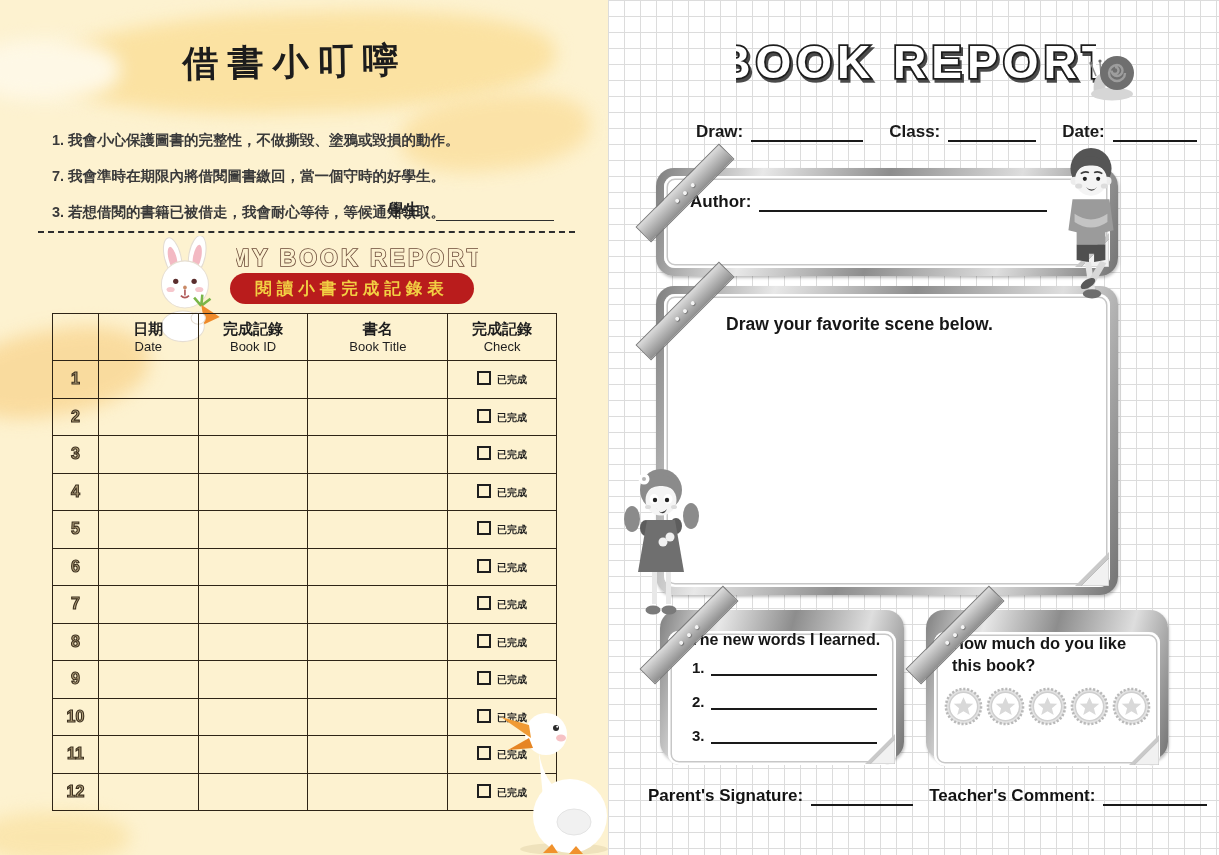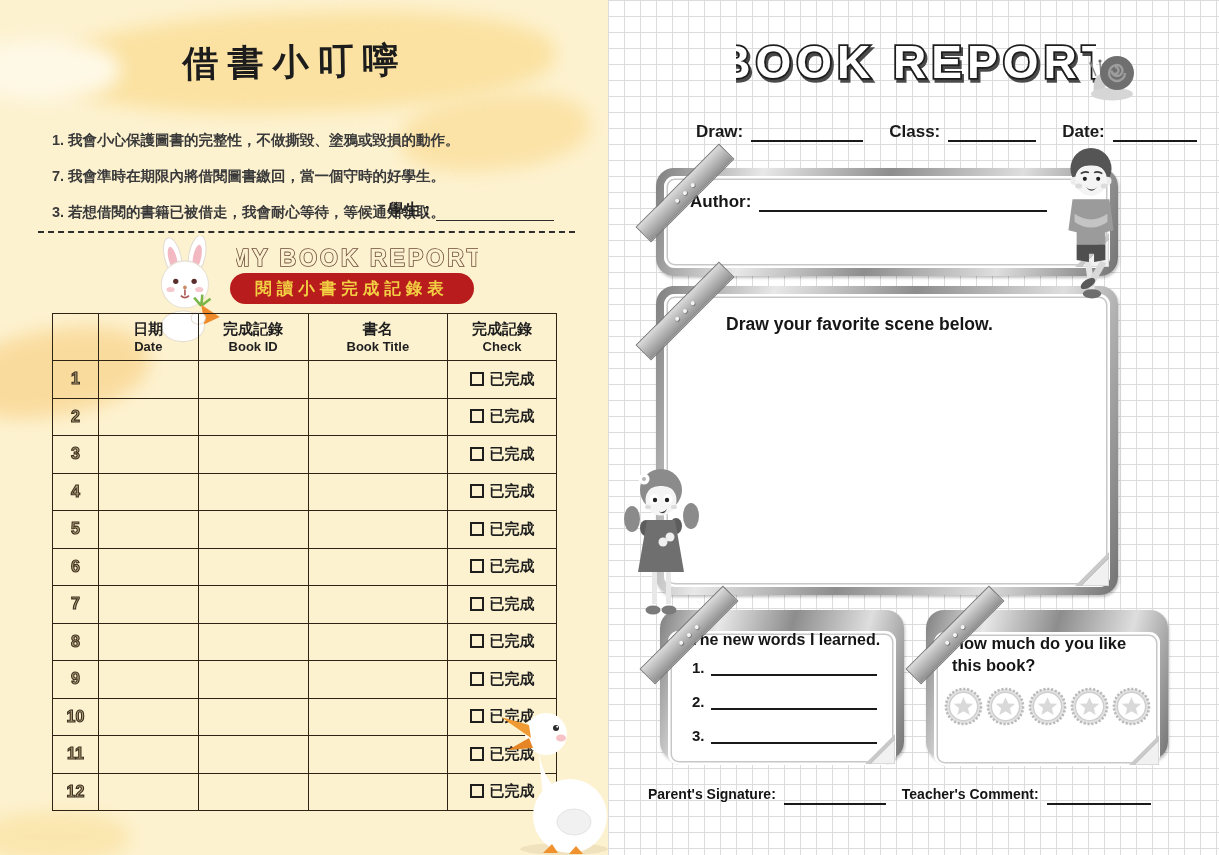--- a/index.html
+++ b/index.html
@@ -28,24 +28,24 @@
   .rabbit { position:absolute; top:236px; left:142px; width:92px; height:108px; }
   .mbr-heading { position:absolute; top:242px; left:236px; }
   .banner { position:absolute; top:273px; left:230px; width:244px; height:31px; background:#b91c1c; border-radius:16px; display:flex; align-items:center; justify-content:center; }
   .banner span { color:#f2cf43; font-size:16.5px; font-weight:bold; letter-spacing:5px; }
 
   .record-table { position:absolute; top:313px; left:52px; width:505px; border-collapse:collapse; }
   .record-table th, .record-table td { border:1.6px solid #2e2416; padding:0; }
   .record-table thead tr { height:47px; }
   .record-table tbody tr { height:37.5px; }
   .th-zh { font-size:15px; font-weight:bold; color:#1e1e1e; text-align:center; line-height:1.25; }
-  .th-en { font-size:13px; font-weight:bold; color:#1e1e1e; text-align:center; line-height:1.2; }
+  .th-en { font-size:13px; font-weight:normal; color:#1e1e1e; text-align:center; line-height:1.2; }
   td.num { text-align:center; }
   td.num span { font-size:16px; font-weight:bold; color:#b7a57e; -webkit-text-stroke:1.1px #3b2f1e; }
-  td.check { text-align:center; font-size:15px; font-weight:bold; color:#1e1e1e; }
+  td.check { text-align:center; font-size:10px; font-weight:bold; color:#1e1e1e; }
   .cb { display:inline-block; width:14px; height:14px; border:2px solid #1e1e1e; background:transparent; margin-right:6px; vertical-align:-2px; }
 
   .duck { position:absolute; top:698px; left:498px; width:114px; height:157px; z-index:5; }
 
   
   .right-page { position:relative; width:611px; height:855px; overflow:hidden; background-color:#fff;
     background-image:linear-gradient(#dcdcdc 1px, transparent 1px), linear-gradient(90deg,#dcdcdc 1px, transparent 1px);
     background-size:16px 16px; }
   .br-title { position:absolute; top:26px; left:128px; }
   .br-title text { filter:drop-shadow(2px 3px 0 #4a4a4a); }
@@ -78,21 +78,21 @@
   .box3 { top:610px; left:52px; width:244px; height:150px; }
   .words-head { margin:13px 8px 0 14px; text-align:center; font-size:16px; font-weight:bold; color:#161616; }
   .word-rows { margin:10px 0 0 24px; }
   .word-row { display:flex; align-items:flex-end; margin-bottom:17px; font-size:15px; font-weight:bold; color:#161616; }
   .w-line { width:166px; margin-left:6px; height:17px; }
 
   .box4 { top:610px; left:318px; width:242px; height:150px; }
   .rating-q { margin:14px 14px 0 18px; font-size:16.5px; font-weight:bold; color:#161616; line-height:1.35; }
   .stars { display:flex; justify-content:center; gap:1px; margin-top:9px; }
 
-  .footer-row { position:absolute; top:786px; left:40px; display:flex; align-items:flex-start; font-size:14px; font-weight:bold; color:#141414; }
+  .footer-row { position:absolute; top:786px; left:40px; display:flex; align-items:flex-end; font-size:17px; font-weight:bold; color:#141414; }
   .sig-line { width:102px; margin-left:8px; margin-right:16px; }
   .com-line { width:104px; margin-left:8px; }
 
   .boy { position:absolute; top:146px; left:450px; width:66px; height:156px; z-index:4; }
   .girl { position:absolute; top:462px; left:16px; width:76px; height:160px; z-index:4; }
 </style>
 </head>
 <body>
 
 <div class="spread">

